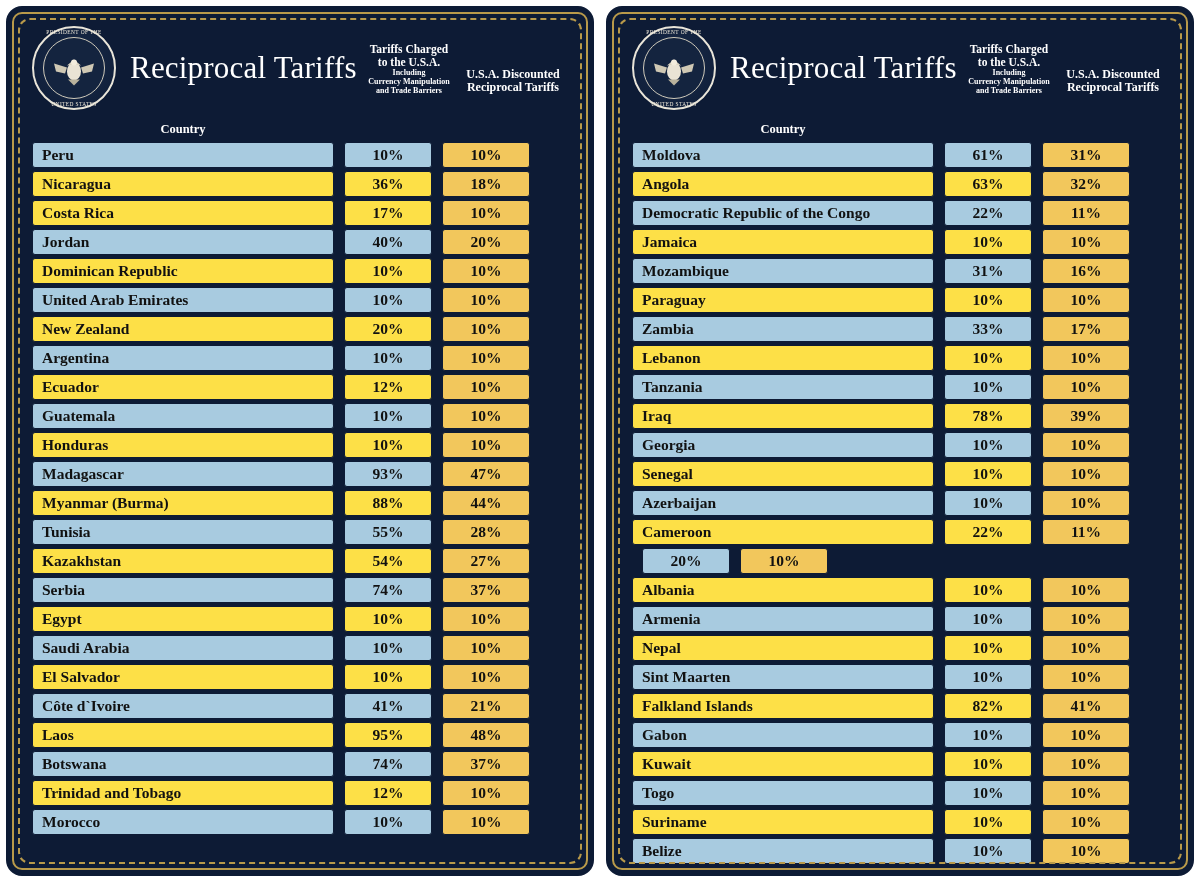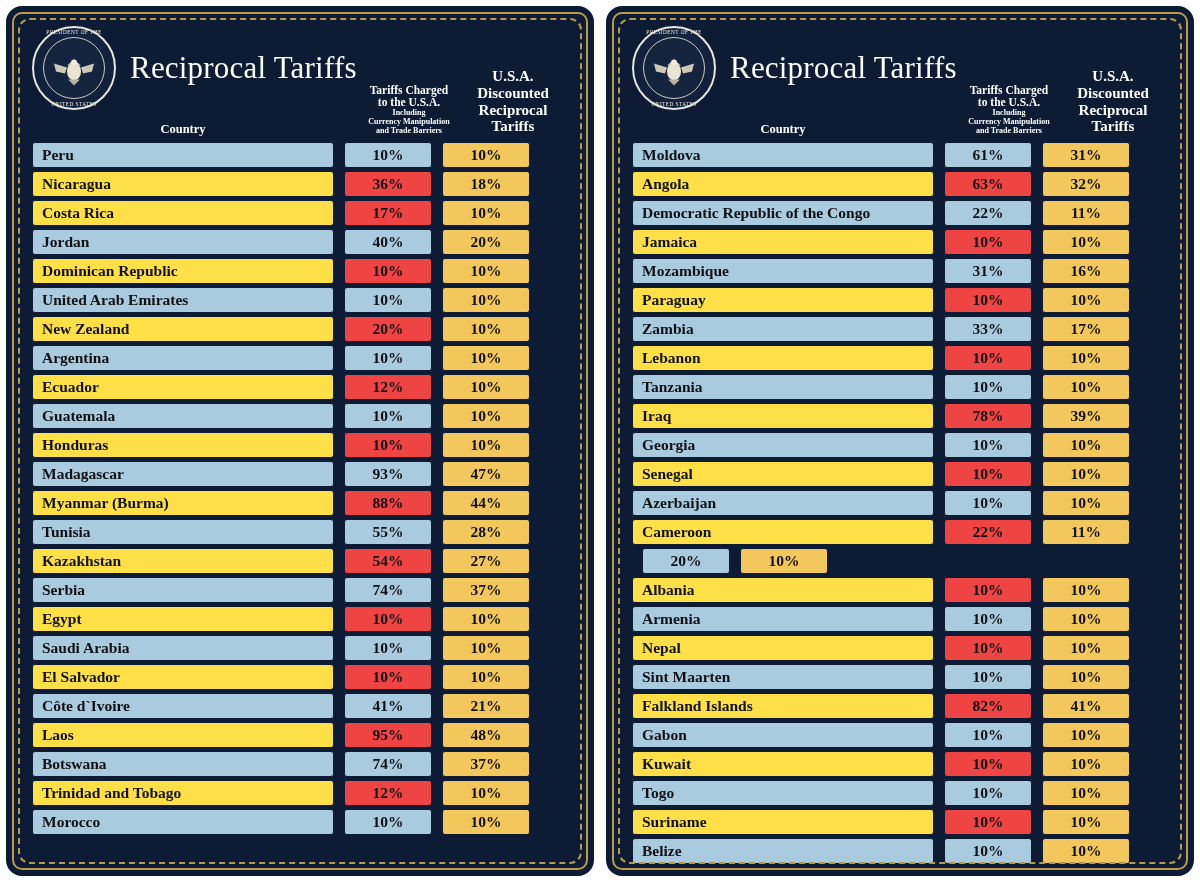--- a/index.html
+++ b/index.html
@@ -136,21 +136,21 @@
     text-align: center;
   }
   .hc-mid .small {
     font-size: 8px;
     font-weight: bold;
     display: block;
   }
   .hc-right {
     width: 110px;
     flex: 0 0 110px;
-    font-size: 15px;
+    font-size: 12px;
     padding-bottom: 1px;
     margin-top: 44px;
   }
   .subhead-country {
     color: #ffffff;
     font-family: "Liberation Serif", serif;
     font-weight: bold;
     font-size: 12.5px;
     text-align: center;
     width: 302px;
@@ -196,21 +196,21 @@
   .gap { width: 10px; flex: 0 0 10px; }
   .cell-val {
     width: 88px;
     flex: 0 0 88px;
     justify-content: center;
     font-size: 15.5px;
     font-weight: bold;
     color: #111111;
     border-radius: 3px;
   }
-  .cell-val.white { background: #ef4444; }
+  .cell-val.white { background: #fde047; }
   .cell-val.blue { background: #a8cbe0; }
   .cell-disc {
     width: 88px;
     flex: 0 0 88px;
     justify-content: center;
     font-size: 15.5px;
     font-weight: bold;
     color: #111111;
     background: #f2c75c;
     border-radius: 3px;

